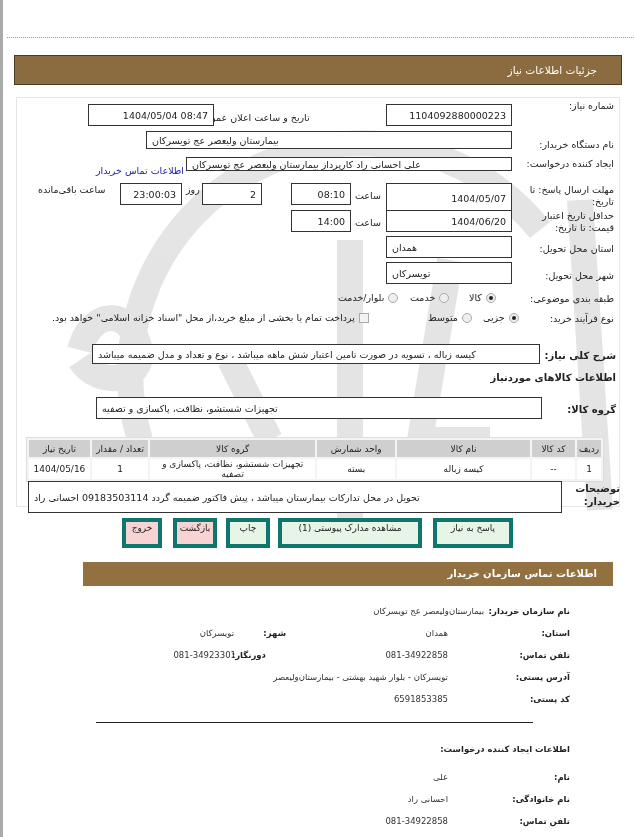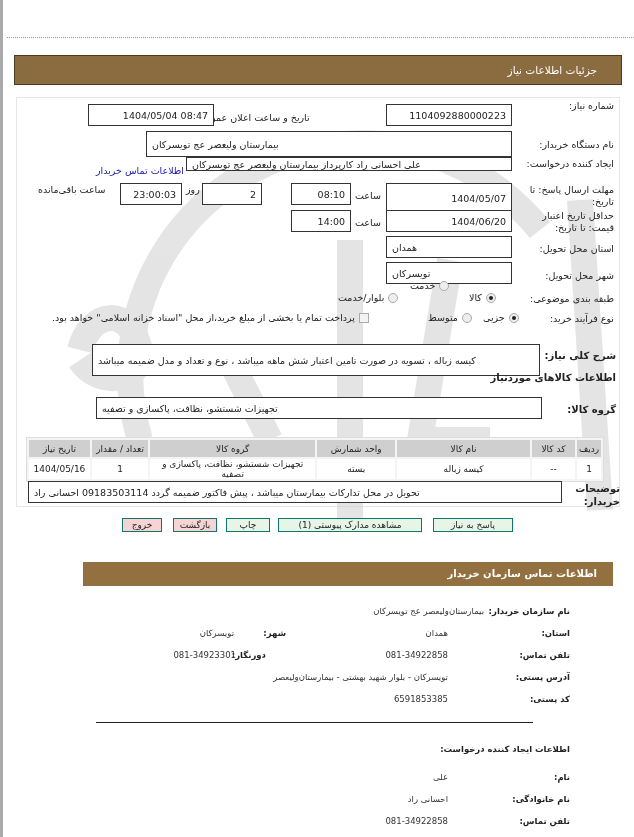--- a/index.html
+++ b/index.html
@@ -15,21 +15,21 @@
   .box.ltr { direction: ltr; }
   .link { color: #1a1aa6; text-decoration: none; }
   .radio { display: inline-block; width: 10px; height: 10px; border-radius: 50%; border: 1px solid #aaa; background: #eee; vertical-align: middle; position: relative; }
   .radio.on::after { content: ""; position: absolute; left: 2px; top: 2px; width: 4px; height: 4px; border-radius: 50%; background: #222; }
   .check { display: inline-block; width: 10px; height: 10px; border: 1px solid #aaa; background: #f3f3f3; vertical-align: middle; }
   .opt { position: absolute; display: flex; align-items: center; gap: 4px; white-space: nowrap; font-size: 9.5px; }
   .bold { font-weight: bold; }
   table.goods { position: absolute; left: 26px; top: 437px; width: 578px; border-collapse: separate; border-spacing: 2px; background: #f4f4f4; border: 1px solid #ddd; font-size: 9px; }
   table.goods th { background: #cfcfcf; font-weight: normal; height: 17px; text-align: center; }
   table.goods td { text-align: center; height: 18px; background: #fff; }
-  .btn { position: absolute; height: 14px; border: 1px solid #0f766e; font-size: 9px; text-align: center; line-height: 12px; }
+  .btn { position: absolute; height: 30px; border: 4px solid #0f766e; font-size: 9px; text-align: center; line-height: 12px; }
   .btn.green { background: #e6f5e6; }
   .btn.pink { background: #f7d3d3; }
   .section-bar { position: absolute; left: 83px; top: 562px; width: 530px; height: 24px; background: #93703f; color: #fff; font-weight: bold; font-size: 10px; padding-right: 16px; line-height: 24px; }
   .info-label { position: absolute; font-size: 8.5px; font-weight: bold; white-space: nowrap; }
   .info-val { position: absolute; font-size: 8.5px; white-space: nowrap; color: #333; }
   .divider { position: absolute; left: 96px; width: 437px; top: 722px; border-top: 1px solid #222; }
 </style>
 </head>
 <body>
 
@@ -52,21 +52,21 @@
     <path d="M560 90 L 580 400"></path>
   </g>
 </svg>
 
 <div class="label" style="right:20px; top:100px;">شماره نیاز:</div>
 <div class="box ltr" style="left:386px; top:104px; width:126px; height:22px; justify-content:flex-end;">1104092880000223</div>
 <div class="label" style="left:195px; top:112px;">تاریخ و ساعت اعلان عمومی:</div>
 <div class="box ltr" style="left:56px; top:104px; width:126px; height:22px;margin-left:32px;">1404/05/04 08:47</div>
 
 <div class="label" style="right:20px; top:139px;">نام دستگاه خریدار:</div>
-<div class="box" style="left:146px; top:131px; width:366px; height:26px;">بیمارستان  ولیعصر عج  تویسرکان</div>
+<div class="box" style="left:146px; top:131px; width:366px; height:18px;">بیمارستان  ولیعصر عج  تویسرکان</div>
 
 <div class="label" style="right:20px; top:158px; width:90px; white-space:normal; line-height:12px;">ایجاد کننده درخواست:</div>
 <div class="box" style="left:186px; top:157px; width:326px; height:14px;">علی احسانی راد کارپرداز  بیمارستان  ولیعصر عج  تویسرکان</div>
 <a class="label link" style="left:96px; top:165px;">اطلاعات تماس خریدار</a>
 
 <div class="label" style="right:20px; top:184px; width:100px; white-space:normal; line-height:12px;">مهلت ارسال پاسخ: تا تاریخ:</div>
 <div class="box ltr" style="left:386px; top:183px; width:126px; height:30px;">1404/05/07</div>
 <div class="label" style="left:355px; top:190px;">ساعت</div>
 <div class="box ltr" style="left:291px; top:183px; width:60px; height:22px;">08:10</div>
 <div class="box ltr" style="left:202px; top:183px; width:60px; height:22px;">2</div>
@@ -82,21 +82,21 @@
 <div class="label" style="right:20px; top:243px;">استان محل تحویل:</div>
 <div class="box" style="left:386px; top:236px; width:126px; height:22px;">همدان</div>
 <div class="label" style="right:20px; top:270px;">شهر محل تحویل:</div>
 <div class="box" style="left:386px; top:262px; width:126px; height:22px;">تویسرکان</div>
 
 <div class="label" style="right:20px; top:293px;">طبقه بندی موضوعی:</div>
 <div class="opt" style="left:469px; top:292px;">
   <span class="radio on"></span>
   <span>کالا</span>
 </div>
-<div class="opt" style="left:410px; top:280px;">
+<div class="opt" style="left:410px; top:292px;">
   <span class="radio"></span>
   <span>خدمت</span>
 </div>
 <div class="opt" style="left:338px; top:292px;">
   <span class="radio"></span>
   <span>بلوار/خدمت</span>
 </div>
 
 <div class="label" style="right:20px; top:313px;">نوع فرآیند خرید:</div>
 <div class="opt" style="left:483px; top:312px;">
@@ -106,21 +106,21 @@
 <div class="opt" style="left:428px; top:312px;">
   <span class="radio"></span>
   <span>متوسط</span>
 </div>
 <div class="opt" style="left:52px; top:312px;">
   <span class="check"></span>
   <span>پرداخت تمام یا بخشی از مبلغ خرید،از محل "اسناد خزانه اسلامی" خواهد بود.</span>
 </div>
 
 <div class="label bold" style="right:18px; top:350px; font-size:10px;">شرح کلی نیاز:</div>
-<div class="box" style="left:92px; top:344px; width:448px; height:32px;">کیسه زباله ، تسویه در صورت تامین اعتبار شش ماهه میباشد ، نوع و تعداد و مدل  ضمیمه میباشد</div>
+<div class="box" style="left:92px; top:344px; width:448px; height:20px;">کیسه زباله ، تسویه در صورت تامین اعتبار شش ماهه میباشد ، نوع و تعداد و مدل  ضمیمه میباشد</div>
 <div class="label bold" style="right:18px; top:372px; font-size:10px;">اطلاعات کالاهای موردنیاز</div>
 
 <div class="label bold" style="right:18px; top:404px; font-size:10px;">گروه کالا:</div>
 <div class="box" style="left:96px; top:397px; width:446px; height:22px;">تجهیزات  شستشو، نظافت، پاکسازی و  تصفیه</div>
 
 <table class="goods">
   <thead>
     <tr>
       <th style="width:22px;">ردیف</th>
       <th style="width:40px;">کد کالا</th>
@@ -138,21 +138,21 @@
       <td>کیسه زباله</td>
       <td>بسته</td>
       <td>تجهیزات شستشو، نظافت، پاکسازی و تصفیه</td>
       <td>1</td>
       <td>1404/05/16</td>
     </tr>
   </tbody>
 </table>
 
 <div class="label bold" style="right:14px; top:482px; width:50px; white-space:normal; line-height:13px; font-size:10px;">توضیحات خریدار:</div>
-<div class="box" style="left:28px; top:481px; width:534px; height:22px;">تحویل در محل تدارکات  بیمارستان میباشد ، پیش فاکتور  ضمیمه گردد 09183503114  احسانی راد</div>
+<div class="box" style="left:28px; top:481px; width:534px; height:32px;">تحویل در محل تدارکات  بیمارستان میباشد ، پیش فاکتور  ضمیمه گردد 09183503114  احسانی راد</div>
 
 <div class="btn green" style="left:433px; top:518px; width:80px;">پاسخ به نیاز</div>
 <div class="btn green" style="left:278px; top:518px; width:144px;">مشاهده مدارک پیوستی (1)</div>
 <div class="btn green" style="left:226px; top:518px; width:44px;">چاپ</div>
 <div class="btn pink" style="left:173px; top:518px; width:44px;">بازگشت</div>
 <div class="btn pink" style="left:122px; top:518px; width:40px;">خروج</div>
 
 <div class="section-bar">
   <span>اطلاعات تماس سازمان خریدار</span>
 </div>

